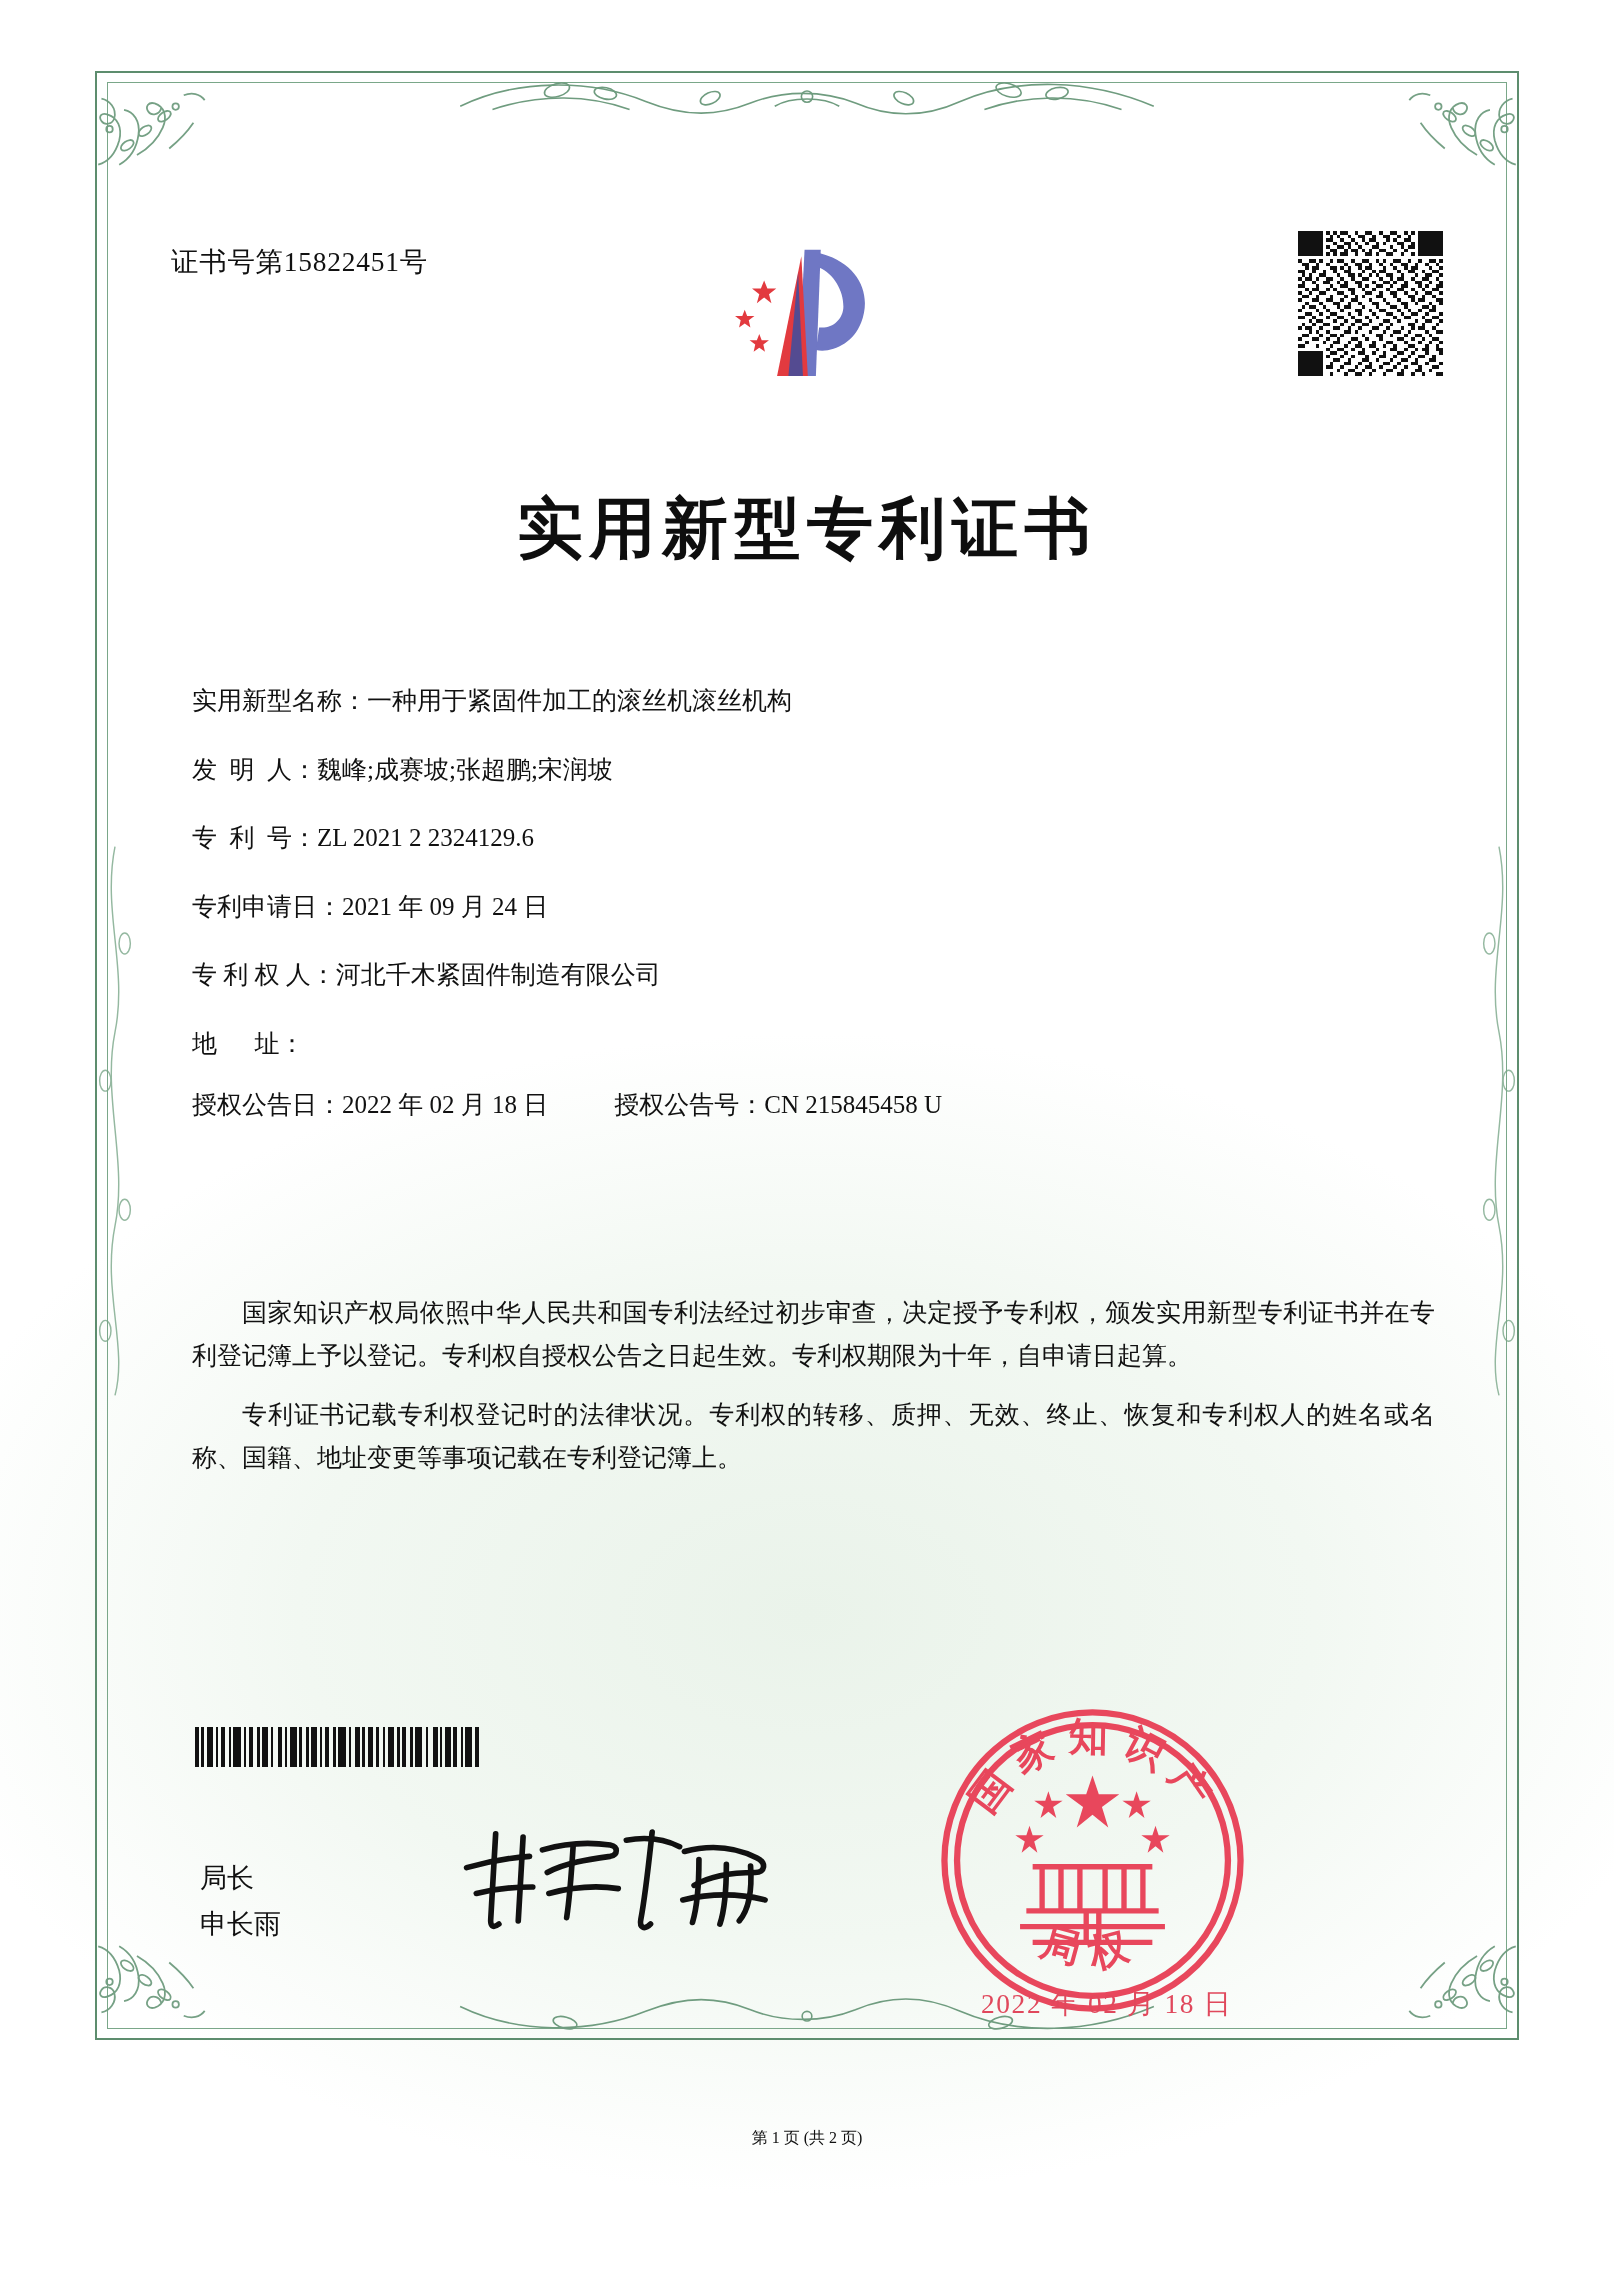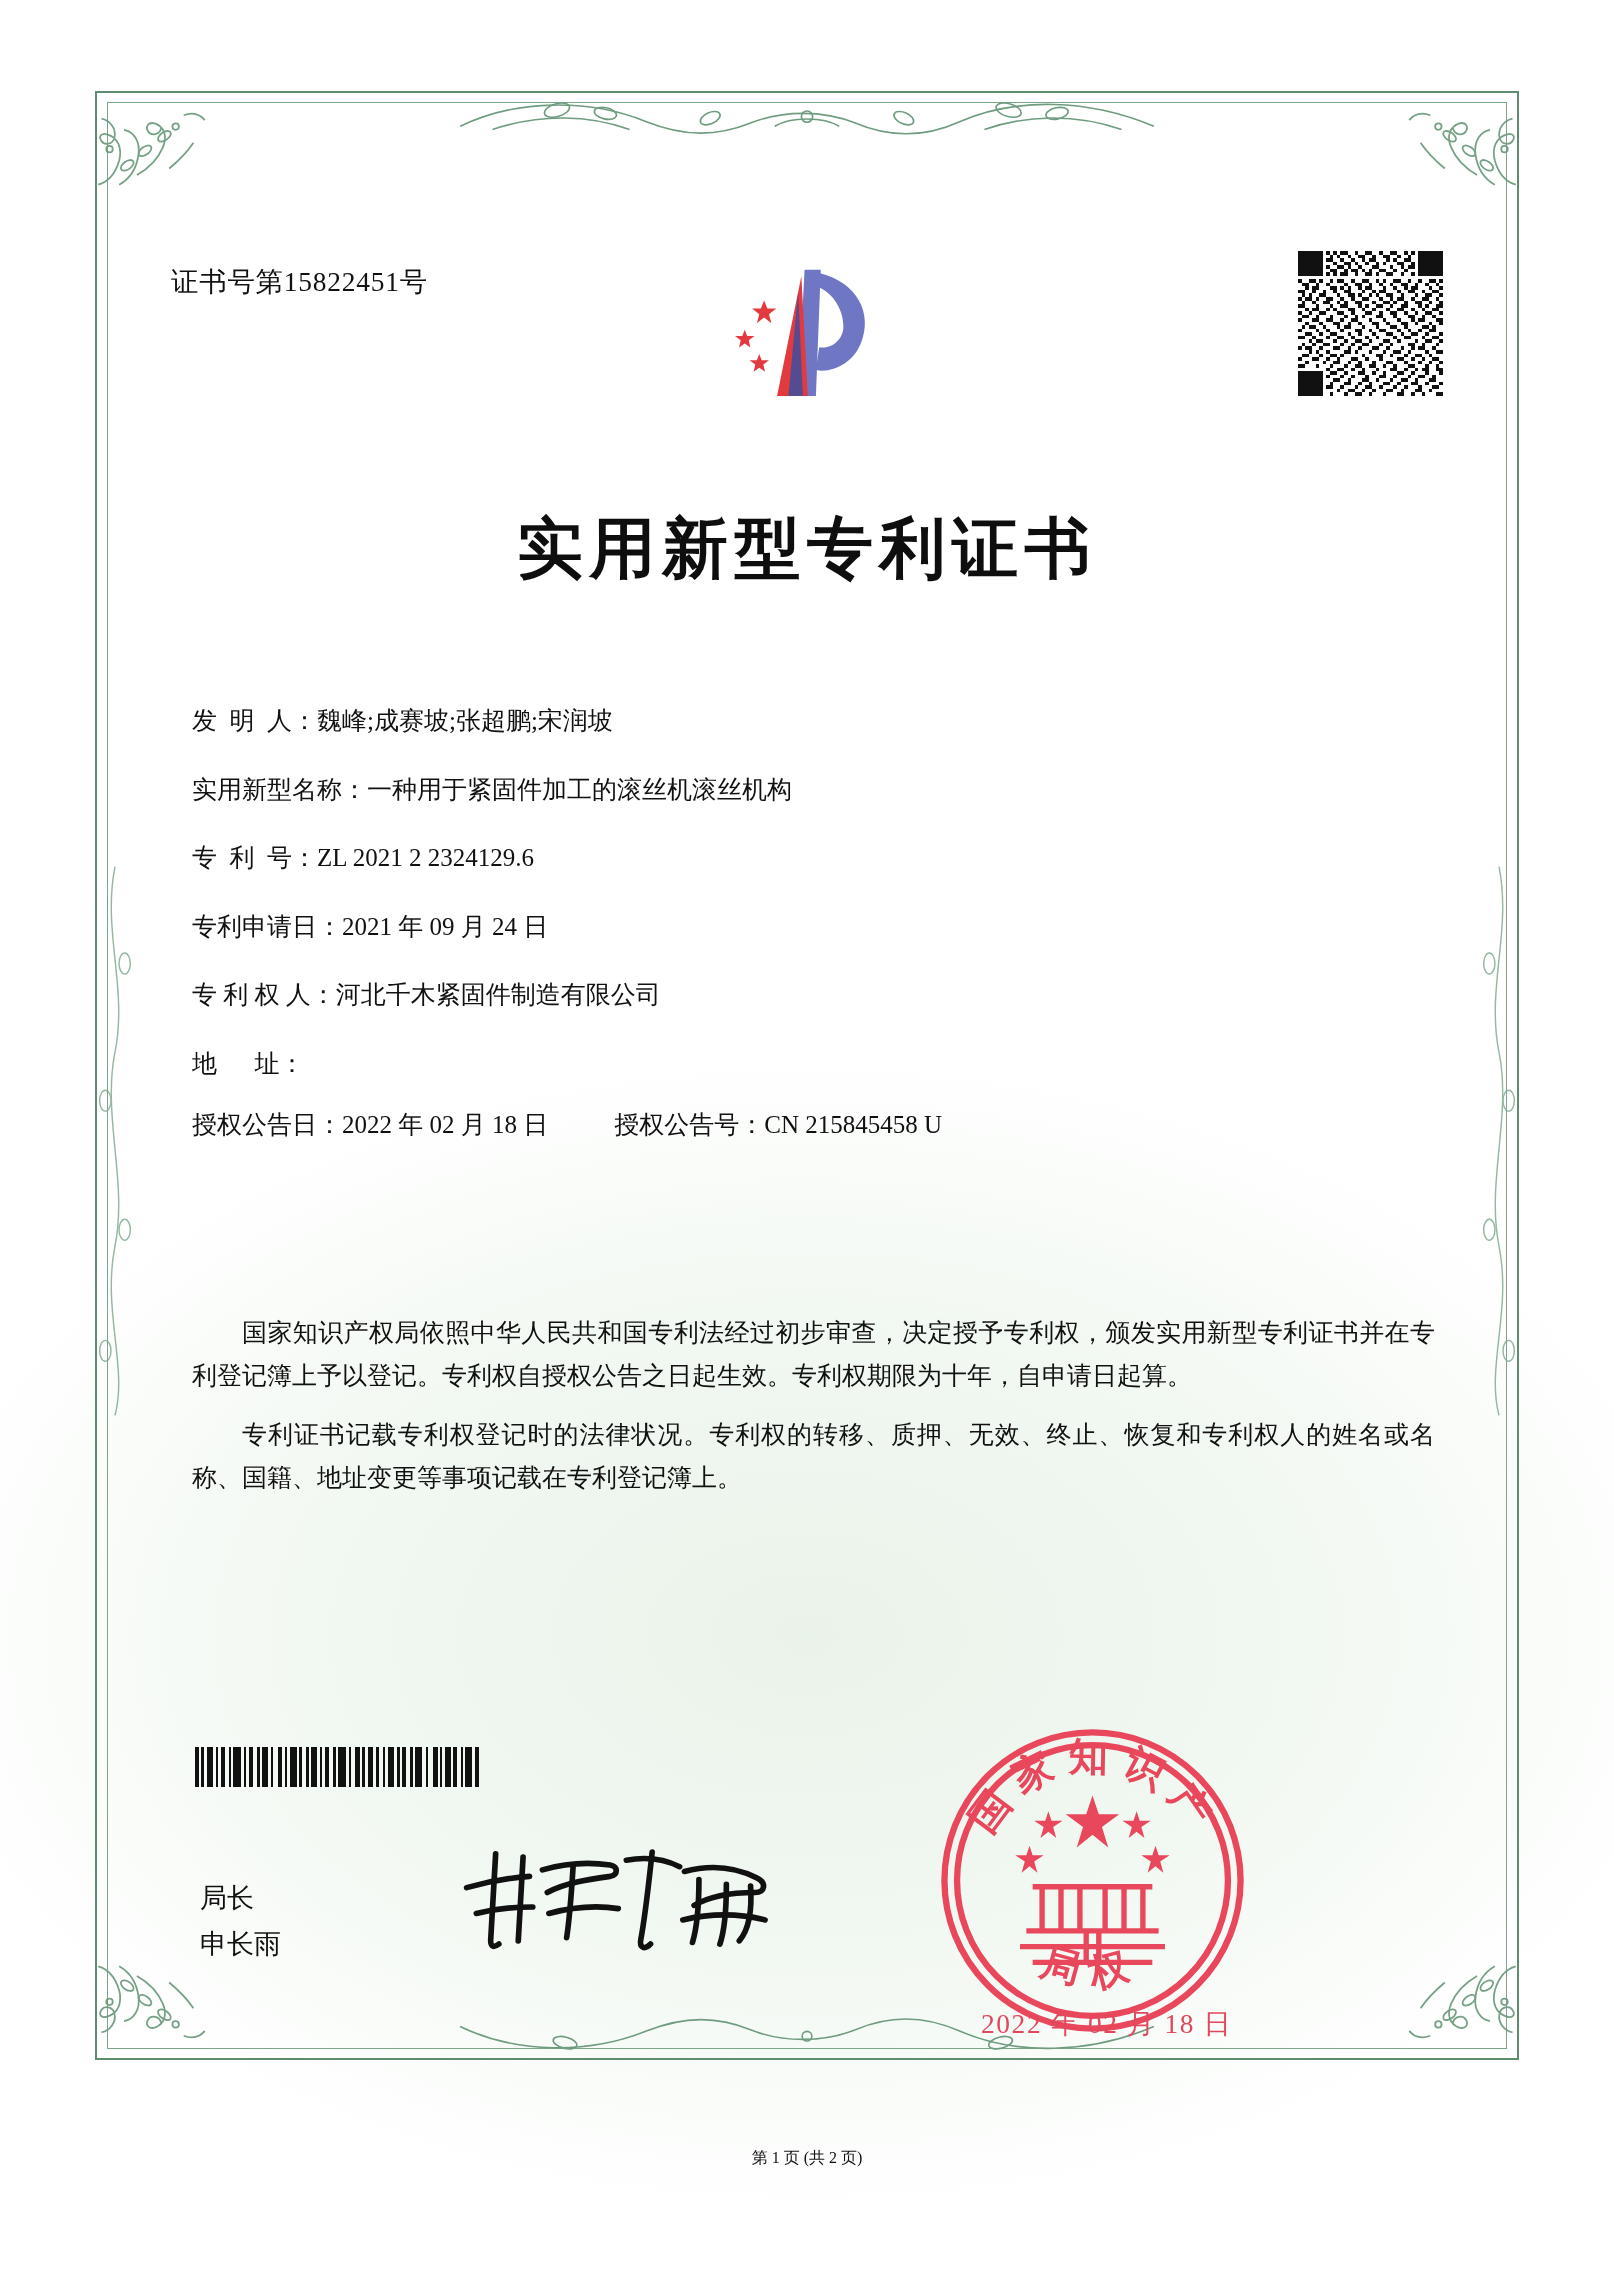--- a/index.html
+++ b/index.html
@@ -9,21 +9,20 @@
     font-family:"Liberation Serif", serif;
     color:#1a1a1a;
     overflow:hidden;
   }
   .page {
     position:relative;
     width:1614px; height:2242px;
     background:
       radial-gradient(ellipse 1130px 726px at 50% 72%, #eaf3ea 0%, #f2f8f2 45%, #ffffff 80%),
       linear-gradient(#ffffff,#ffffff);
-    margin-top: 20px;
   }
   
   .frame-outer {
     position:absolute;
     left:95px; top:71px; right:95px; bottom:202px;
     border:2.4px solid #5d8d6e;
     box-sizing:border-box;
   }
   .frame-inner {
     position:absolute;
@@ -757,27 +756,27 @@
           <rect x="39" y="40" width="2" height="1"></rect>
       </g>
     </svg>
   </div>
 
   <div class="main-title">实用新型专利证书</div>
 
   <div class="fields">
 
     <div class="f-row">
+      <span class="f-label">实用新型名称：</span>
+      <span class="f-value">一种用于紧固件加工的滚丝机滚丝机构</span>
+    </div>
+
+    <div class="f-row">
       <span class="f-label">发  明  人：</span>
       <span class="f-value">魏峰;成赛坡;张超鹏;宋润坡</span>
-    </div>
-
-    <div class="f-row">
-      <span class="f-label">实用新型名称：</span>
-      <span class="f-value">一种用于紧固件加工的滚丝机滚丝机构</span>
     </div>
 
     <div class="f-row">
       <span class="f-label">专  利  号：</span>
       <span class="f-value">ZL 2021 2 2324129.6</span>
     </div>
 
     <div class="f-row">
       <span class="f-label">专利申请日：</span>
       <span class="f-value">2021 年 09 月 24 日</span>

